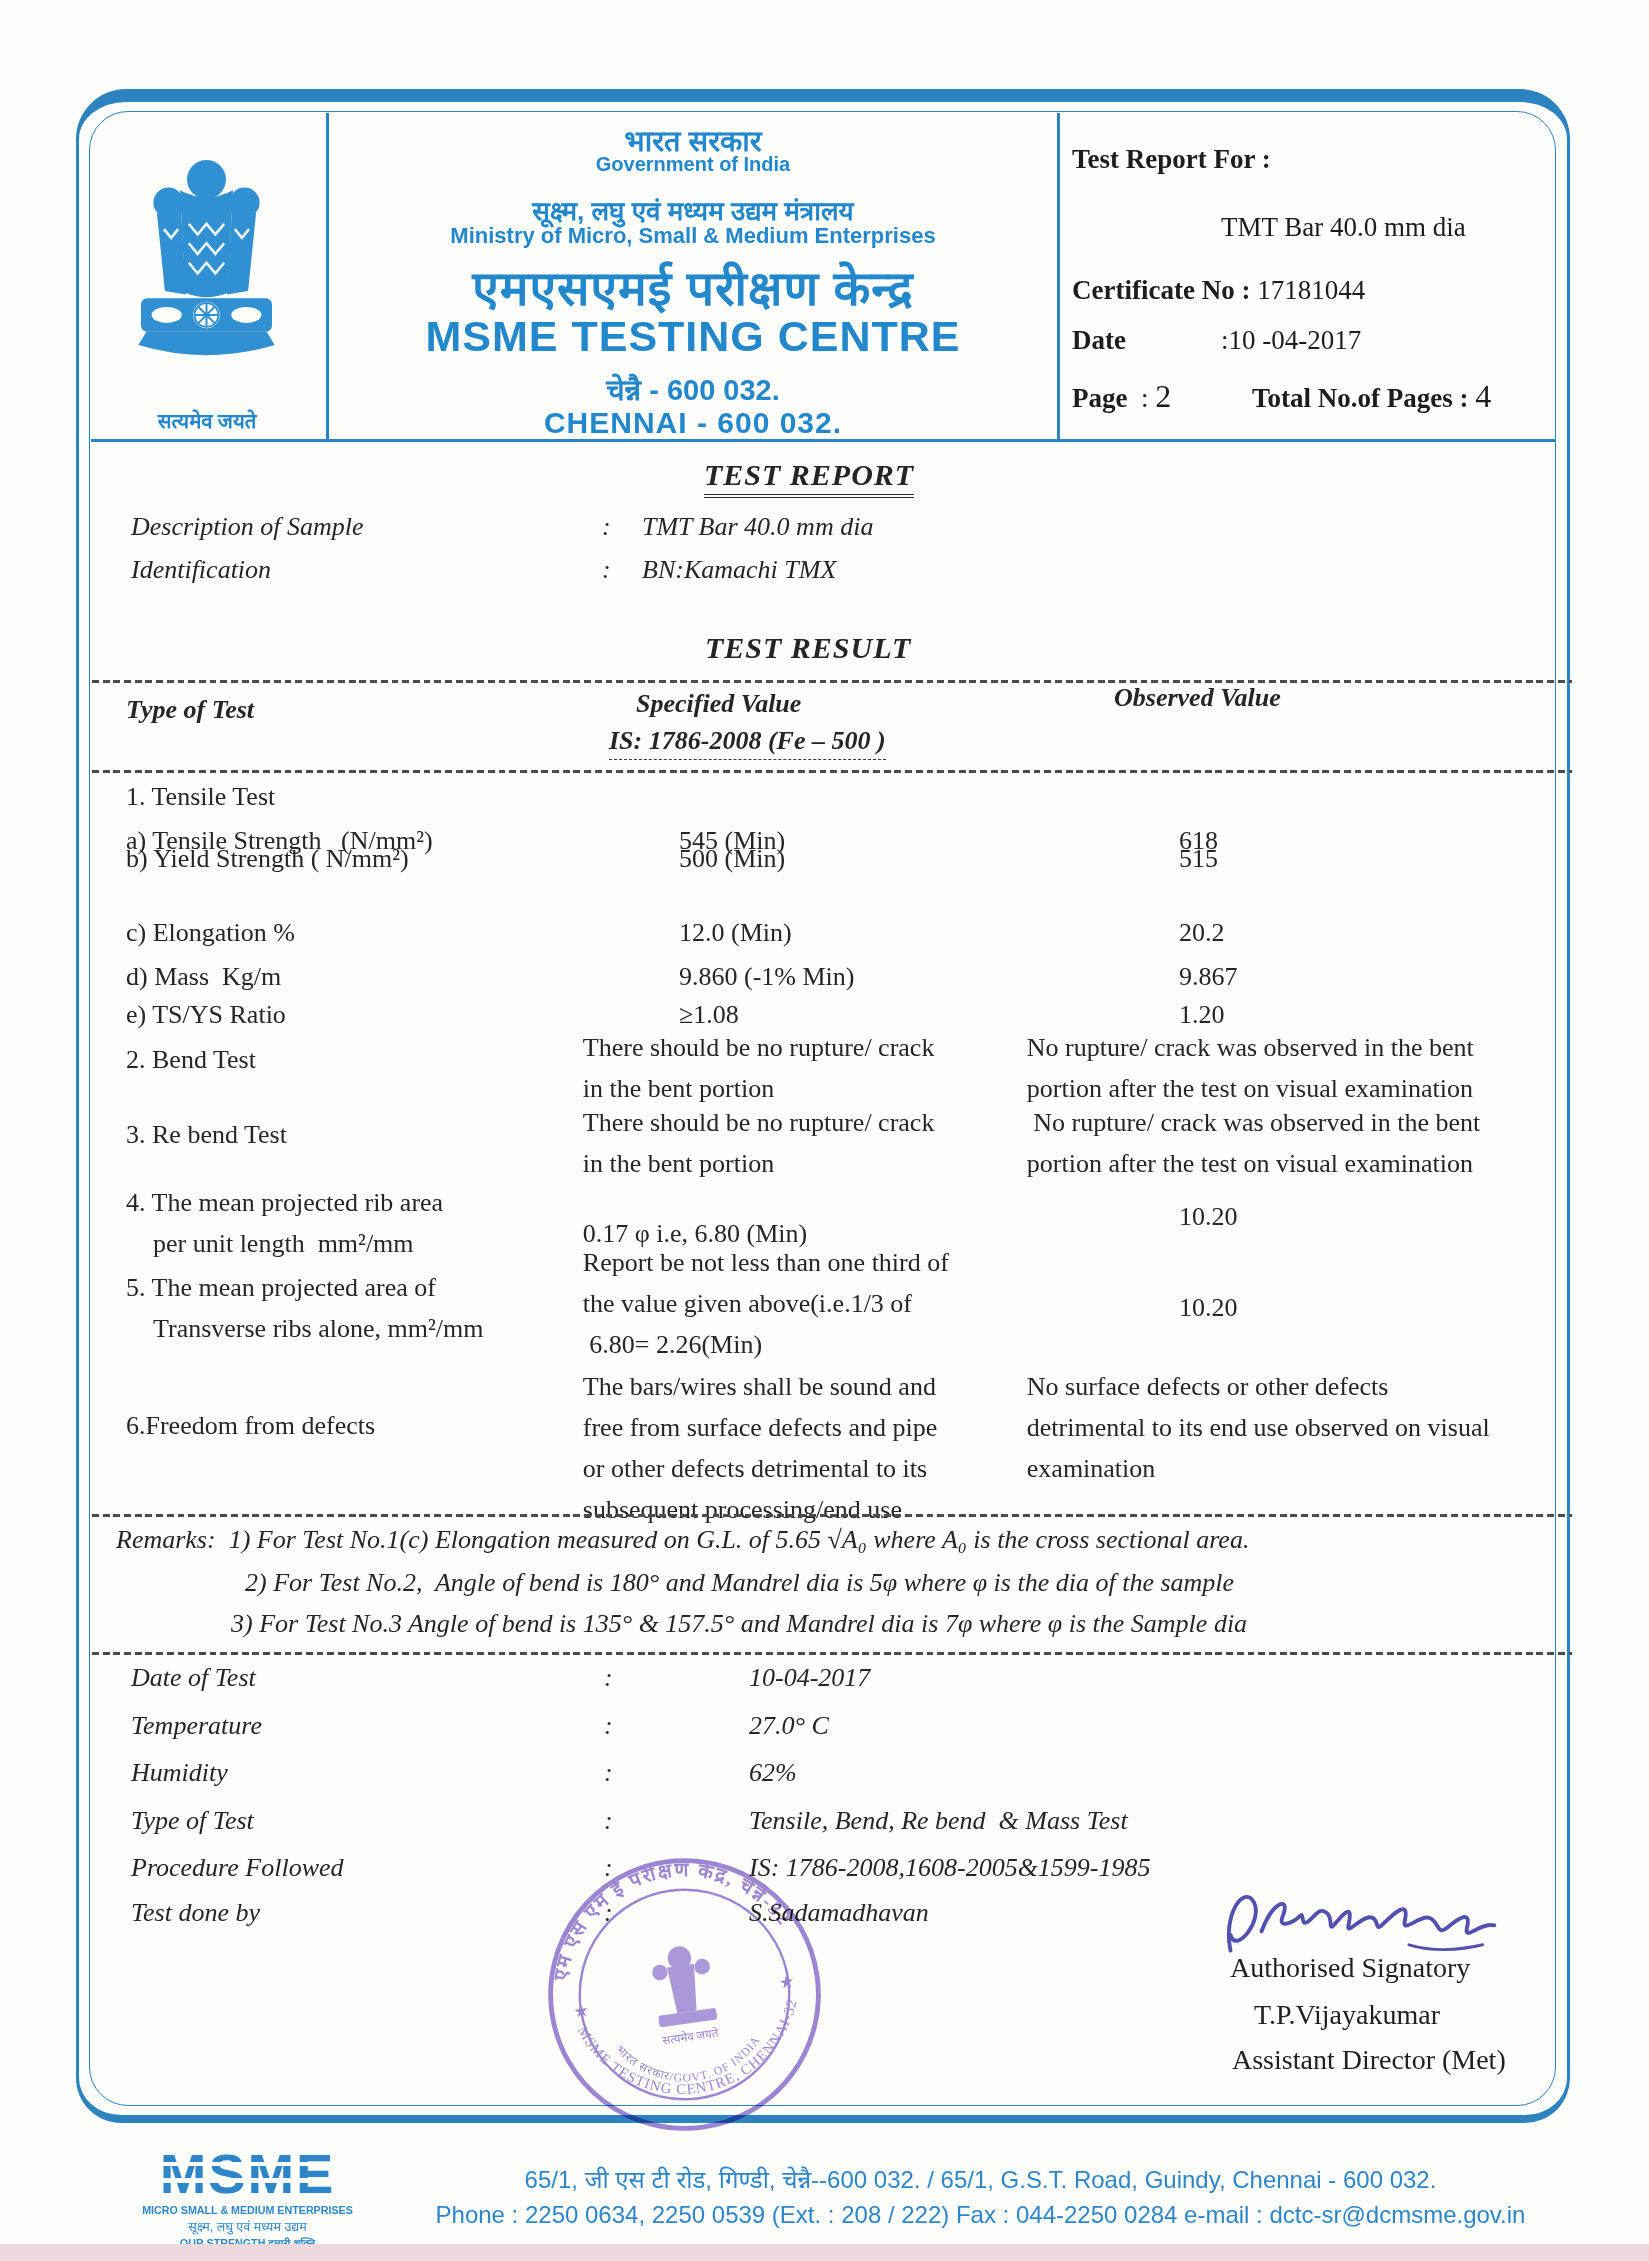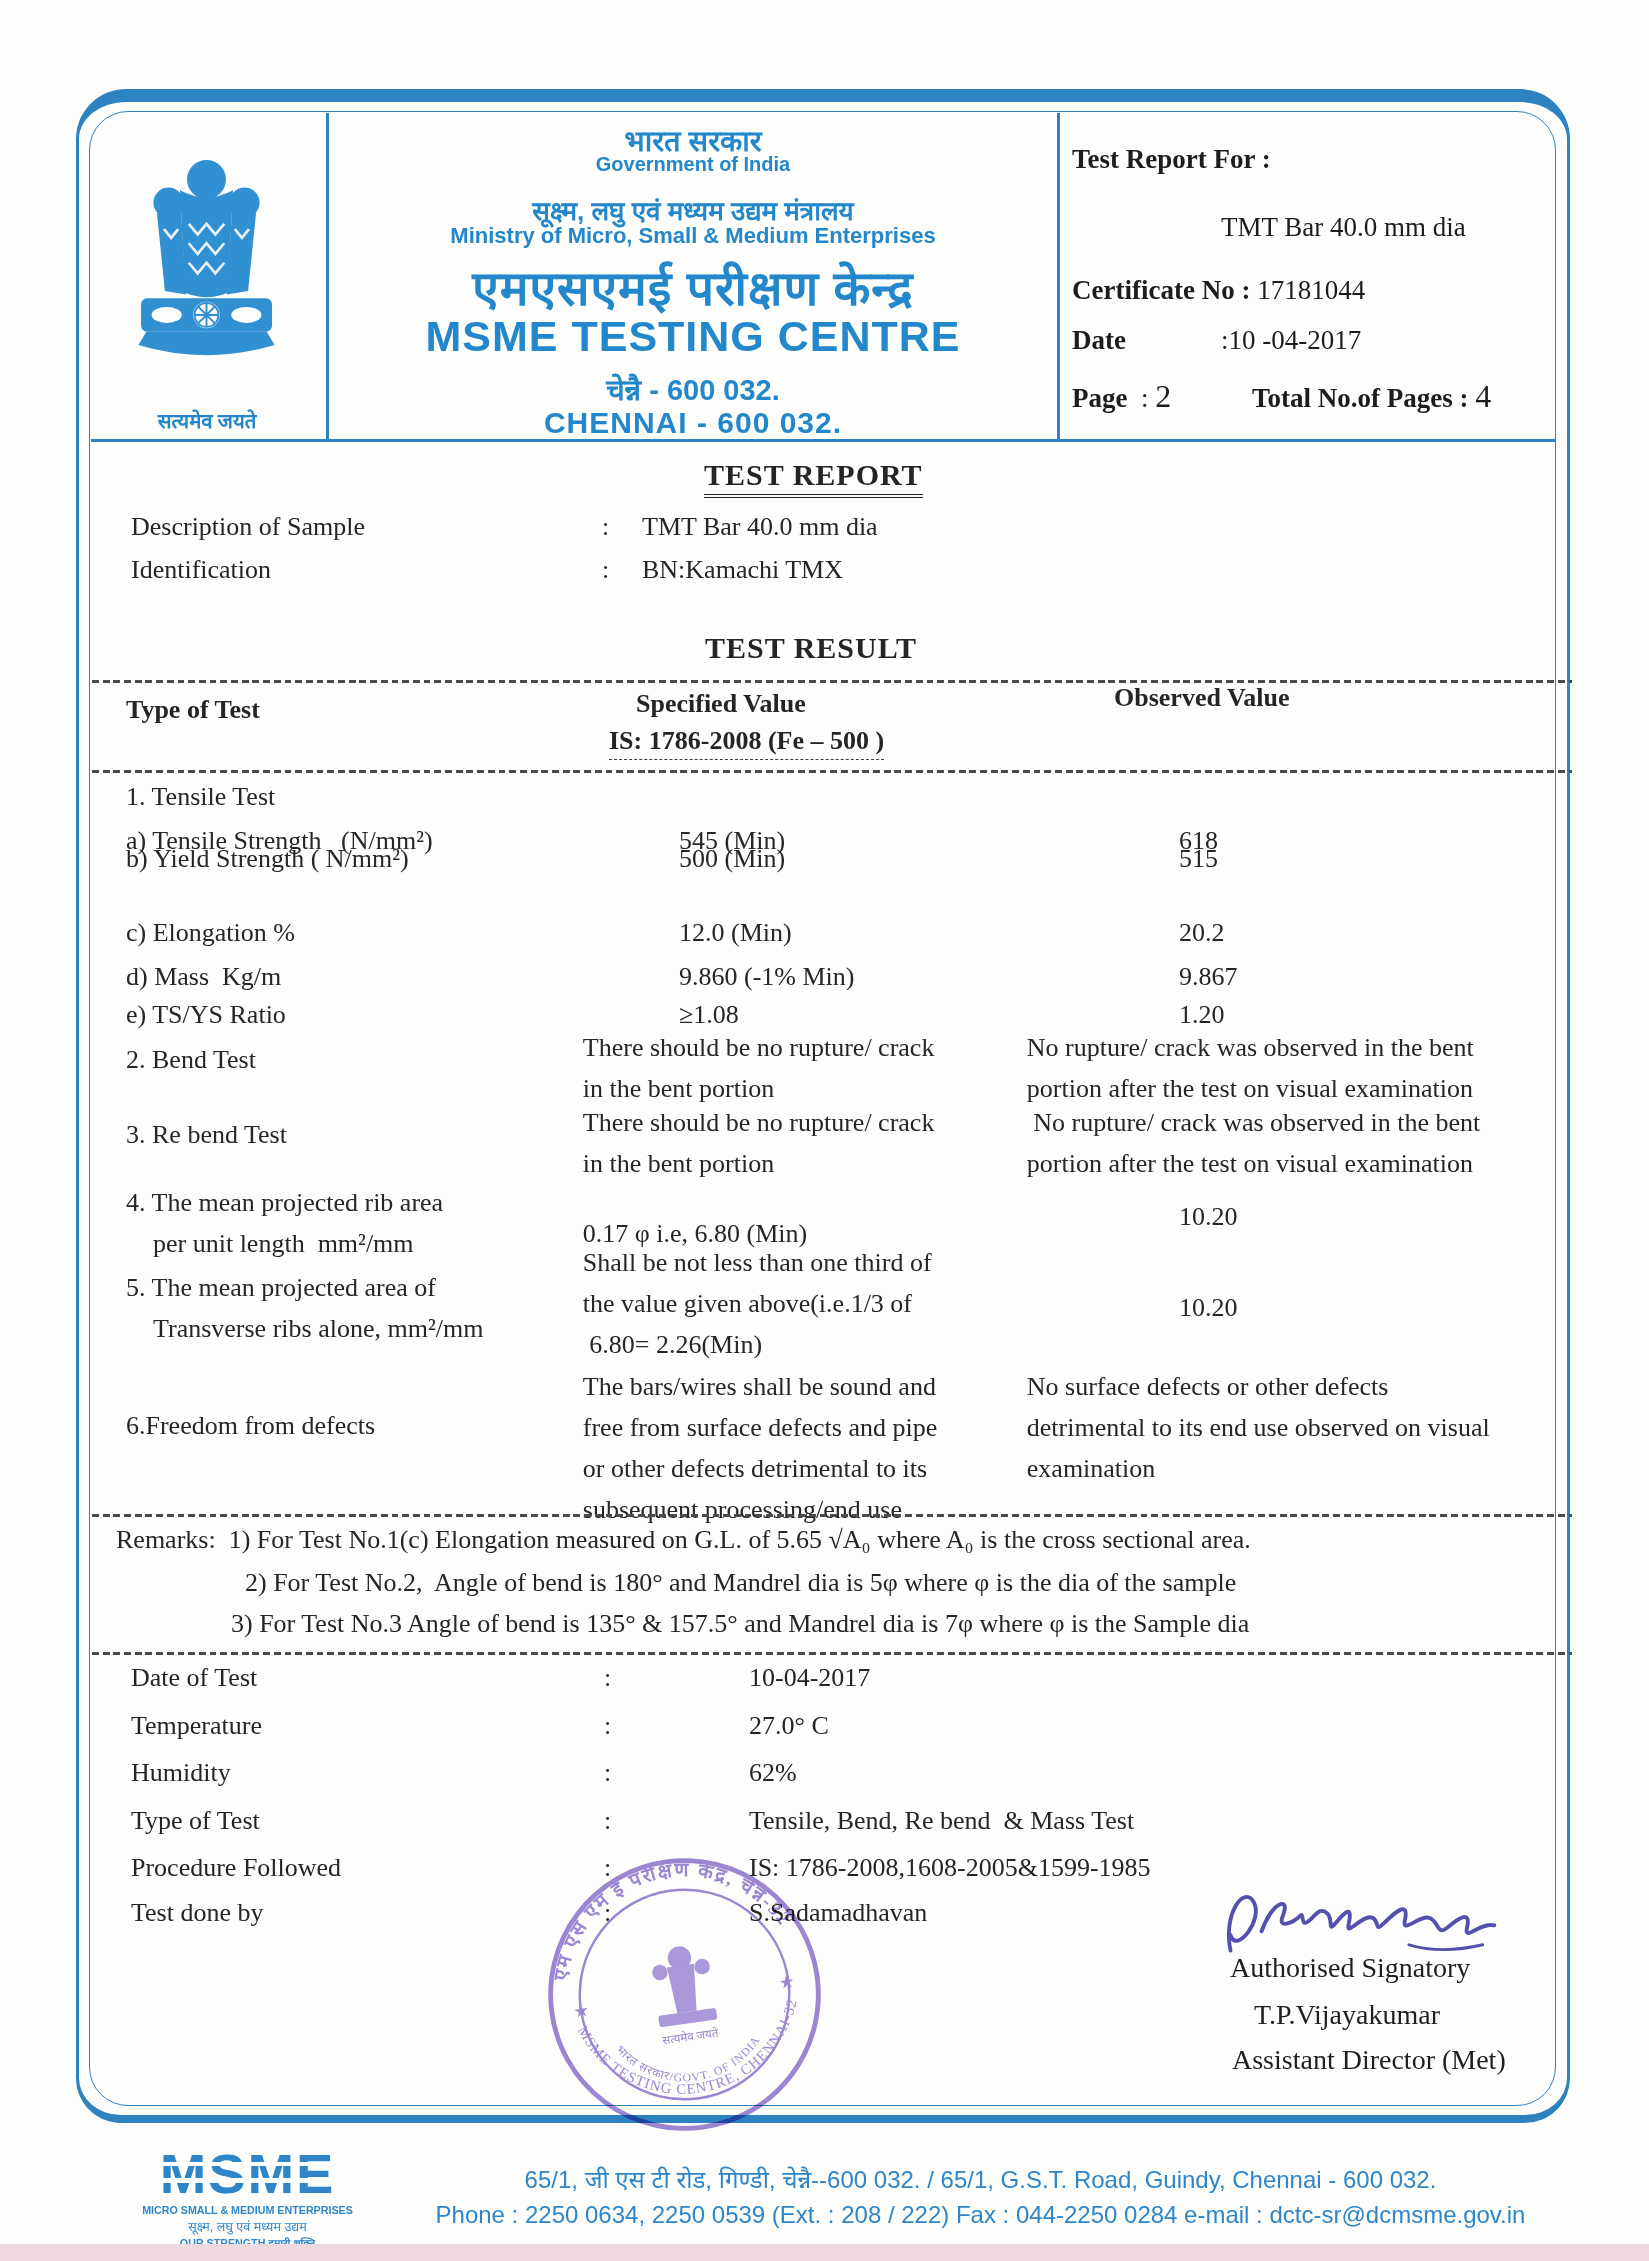--- a/index.html
+++ b/index.html
@@ -23,21 +23,21 @@
   .hc5{top:254px;font-size:48px;font-weight:800;letter-spacing:1px;}
   .hc6{top:312px;font-size:43px;font-weight:800;letter-spacing:1px;}
   .hc7{top:369px;font-size:29px;font-weight:700;}
   .hc8{top:406px;font-size:30px;font-weight:700;letter-spacing:1px;}
   .emblem-caption{position:absolute;left:115px;top:406px;width:184px;text-align:center;
       color:#2387cb;font-size:20.4px;font-weight:700;}
   .hr-item{position:absolute;font-size:27px;color:#1d1d1d;}
   .b{font-weight:700;}
   .big{font-size:32px;}
   
-  .t{position:absolute;font-size:26px;color:#252525;white-space:pre-wrap;}
+  .t{position:absolute;font-size:26px;color:#252525;white-space:pre-wrap;font-style:italic;}
   .title{font-weight:700;font-size:30px;letter-spacing:1px;}
   .underl{border-bottom:4.9px double #2b2b2b;padding-bottom:1.9px;}
   .dash{position:absolute;left:92px;width:1480px;height:2.9px;
         background:repeating-linear-gradient(90deg,#4b4b4b 0 6.8px,transparent 6.8px 10.7px);}
   .dashed-u{border-bottom:1.9px dashed #3c3c3c;padding-bottom:2.9px;}
   .rrow{position:absolute;left:92px;width:1480px;display:grid;grid-template-columns:485px 442px 553px;}
   .rrow .cell{font-size:26px;line-height:41px;white-space:pre-wrap;}
   .rrow .lab{padding-left:34px;}
   .rrow .spec{padding-left:5.8px;}
   .rrow .obs{padding-left:7.8px;}
@@ -171,21 +171,21 @@
     <div class="cell spec"><div>There should be no rupture/ crack</div><div>in the bent portion</div></div>
     <div class="cell obs"><div> No rupture/ crack was observed in the bent</div><div>portion after the test on visual examination</div></div>
   </div>
   <div class="rrow" style="top:1182px;">
     <div class="cell lab indent2"><div>4. The mean projected rib area</div><div>per unit length  mm²/mm</div></div>
     <div class="cell spec" style="padding-top:31px;"><div>0.17 φ i.e, 6.80 (Min)</div></div>
     <div class="cell obs obs-num" style="padding-top:13.6px;"><div>10.20</div></div>
   </div>
   <div class="rrow" style="top:1242px;">
     <div class="cell lab indent2" style="padding-top:25px;"><div>5. The mean projected area of</div><div>Transverse ribs alone, mm²/mm</div></div>
-    <div class="cell spec"><div>Shall be not less than one third of</div><div>the value given above(i.e.1/3 of</div><div> 6.80= 2.26(Min)</div></div>
+    <div class="cell spec"><div>Report be not less than one third of</div><div>the value given above(i.e.1/3 of</div><div> 6.80= 2.26(Min)</div></div>
     <div class="cell obs obs-num" style="padding-top:45px;"><div>10.20</div></div>
   </div>
   <div class="rrow" style="top:1366px;">
     <div class="cell lab" style="padding-top:39px;"><div>6.Freedom from defects</div></div>
     <div class="cell spec"><div>The bars/wires shall be sound and</div><div>free from surface defects and pipe</div><div>or other defects detrimental to its</div><div>subsequent processing/end use</div></div>
     <div class="cell obs"><div>No surface defects or other defects</div><div>detrimental to its end use observed on visual</div><div>examination</div></div>
   </div>
 
   <div class="dash" style="top:1514px;"></div>
   <div class="t" style="left:116px;top:1525px;">Remarks:  1) For Test No.1(c) Elongation measured on G.L. of 5.65 √A₀ where A₀ is the cross sectional area.</div>

